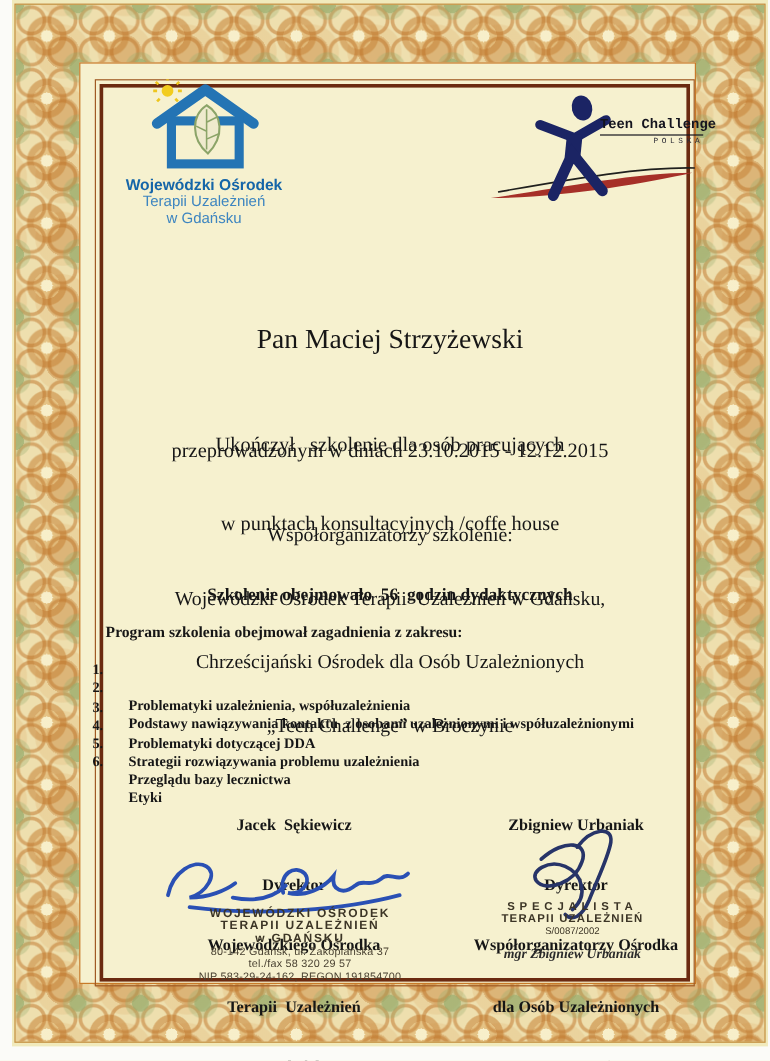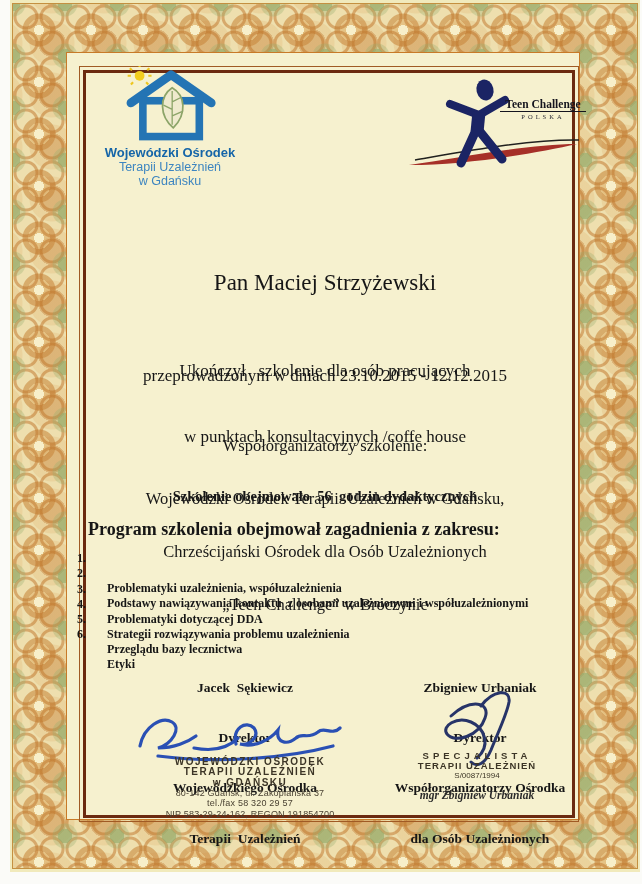--- a/index.html
+++ b/index.html
@@ -29,32 +29,32 @@
     border:3px solid #6b2a10;outline:1px solid #a05a24;outline-offset:3px;
   }
   .abs{position:absolute;}
   .ctr{left:0;right:0;text-align:center;white-space:pre-wrap;}
   
   .logo-left{left:85px;top:66px;width:150px;text-align:center;}
   .ll-line1{font-family:"Liberation Sans",sans-serif;font-weight:bold;font-size:13px;color:#1565a8;line-height:14px;}
   .ll-line2{font-family:"Liberation Sans",sans-serif;font-size:12.5px;color:#3d85c0;line-height:14px;}
   
   .logo-right{left:395px;top:70px;width:185px;height:108px;}
-  .tc-text{position:absolute;left:95px;top:28px;width:86px;text-align:center;}
+  .tc-text{position:absolute;left:95px;top:28px;width:86px;text-align:right;font-family:Liberation Mono, monospace;}
   .tc-name{font-weight:bold;font-size:11.5px;color:#14141e;border-bottom:1.5px solid #14141e;padding-bottom:1px;white-space:nowrap;}
   .tc-country{font-size:6.5px;letter-spacing:3px;color:#2a2a34;margin-top:1px;}
   
   .title{top:206px;font-size:28px;font-weight:bold;letter-spacing:2.5px;}
   .recipient{top:270px;font-size:23px;}
   .course{top:316px;font-size:17px;line-height:22px;}
   .dates{top:366px;font-size:17px;}
   .organizers{top:402px;font-size:16.5px;line-height:17.6px;}
   .hours{top:488px;font-size:14.5px;font-weight:bold;}
   
-  .prog-heading{left:78px;top:519px;font-size:18px;font-weight:bold;white-space:pre-wrap;}
+  .prog-heading{left:78px;top:519px;font-size:13px;font-weight:bold;white-space:pre-wrap;}
   .prog-row{left:67px;right:28px;font-size:12px;font-weight:bold;white-space:pre-wrap;}
   .prog-row .num{position:absolute;left:0;}
   .prog-row .txt{display:block;margin-left:30px;}
   
   .sig-block{top:646px;width:250px;text-align:center;font-size:13.5px;font-weight:bold;line-height:16.8px;white-space:pre-wrap;}
   .sig-left-block{left:110px;}
   .sig-right-block{left:345px;}
   svg.sig{position:absolute;}
   
   .stamp{font-family:"Liberation Sans",sans-serif;text-align:center;color:#3c3526;}
@@ -185,16 +185,16 @@
     <div class="st-big">WOJEWÓDZKI OŚRODEK</div>
     <div class="st-big">TERAPII UZALEŻNIEŃ</div>
     <div class="st-big">w GDAŃSKU</div>
     <div class="st-small">80-142 Gdańsk, ul. Zakopiańska 37</div>
     <div class="st-small">tel./fax 58 320 29 57</div>
     <div class="st-small">NIP 583-29-24-162, REGON 191854700</div>
   </div>
   <div class="abs stamp stamp-right">
     <div class="st-sp1">SPECJALISTA</div>
     <div class="st-sp2">TERAPII UZALEŻNIEŃ</div>
-    <div class="st-sp3">S/0087/1994</div>
+    <div class="st-sp3">S/0087/2002</div>
     <div class="st-signed">mgr Zbigniew Urbaniak</div>
   </div>
 </div>
 
 </body></html>

